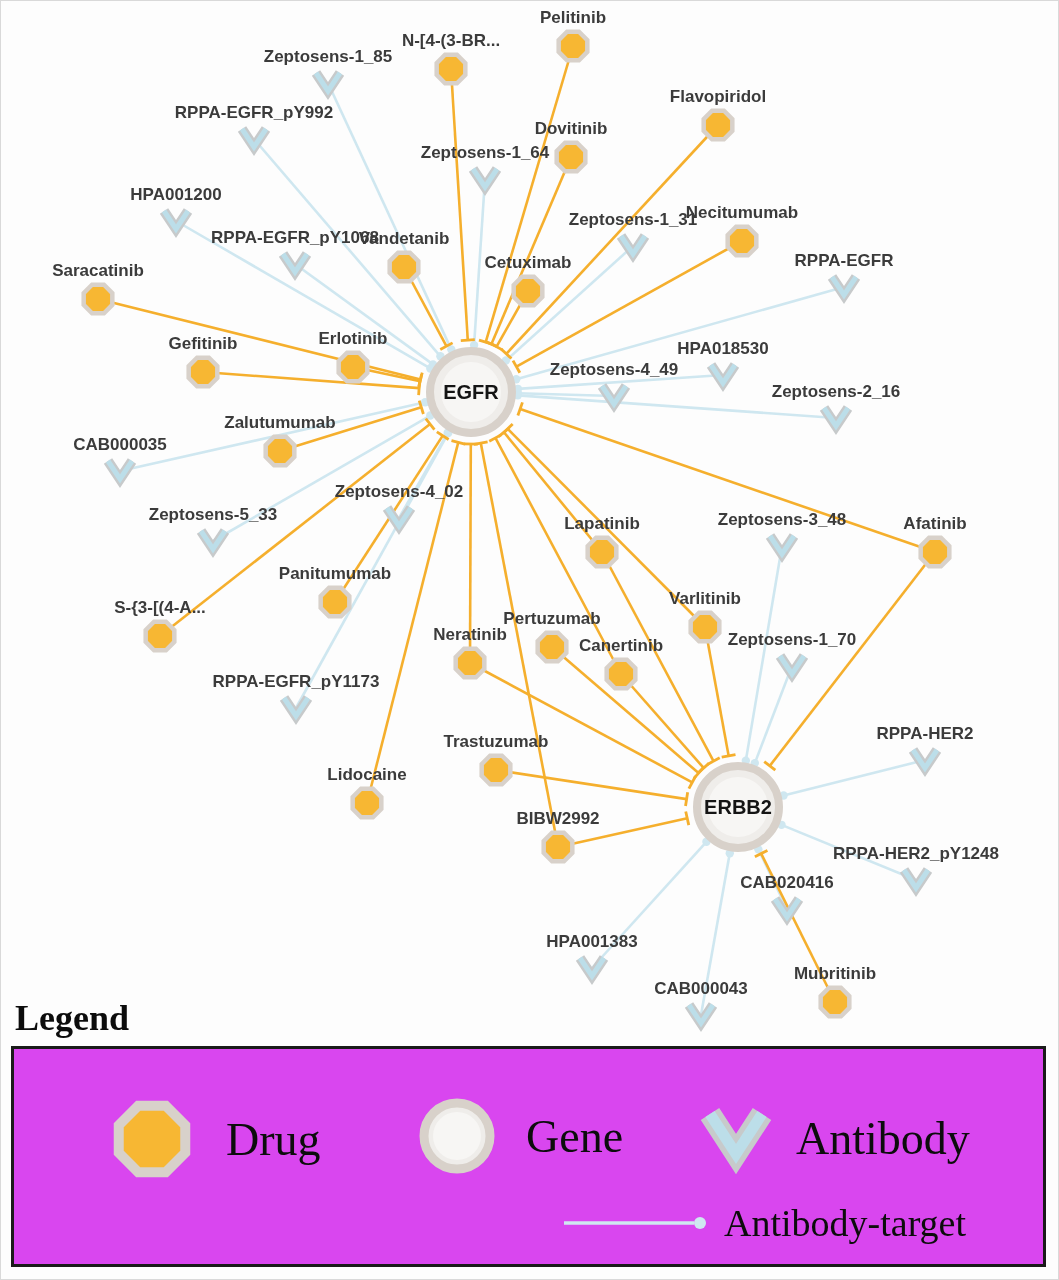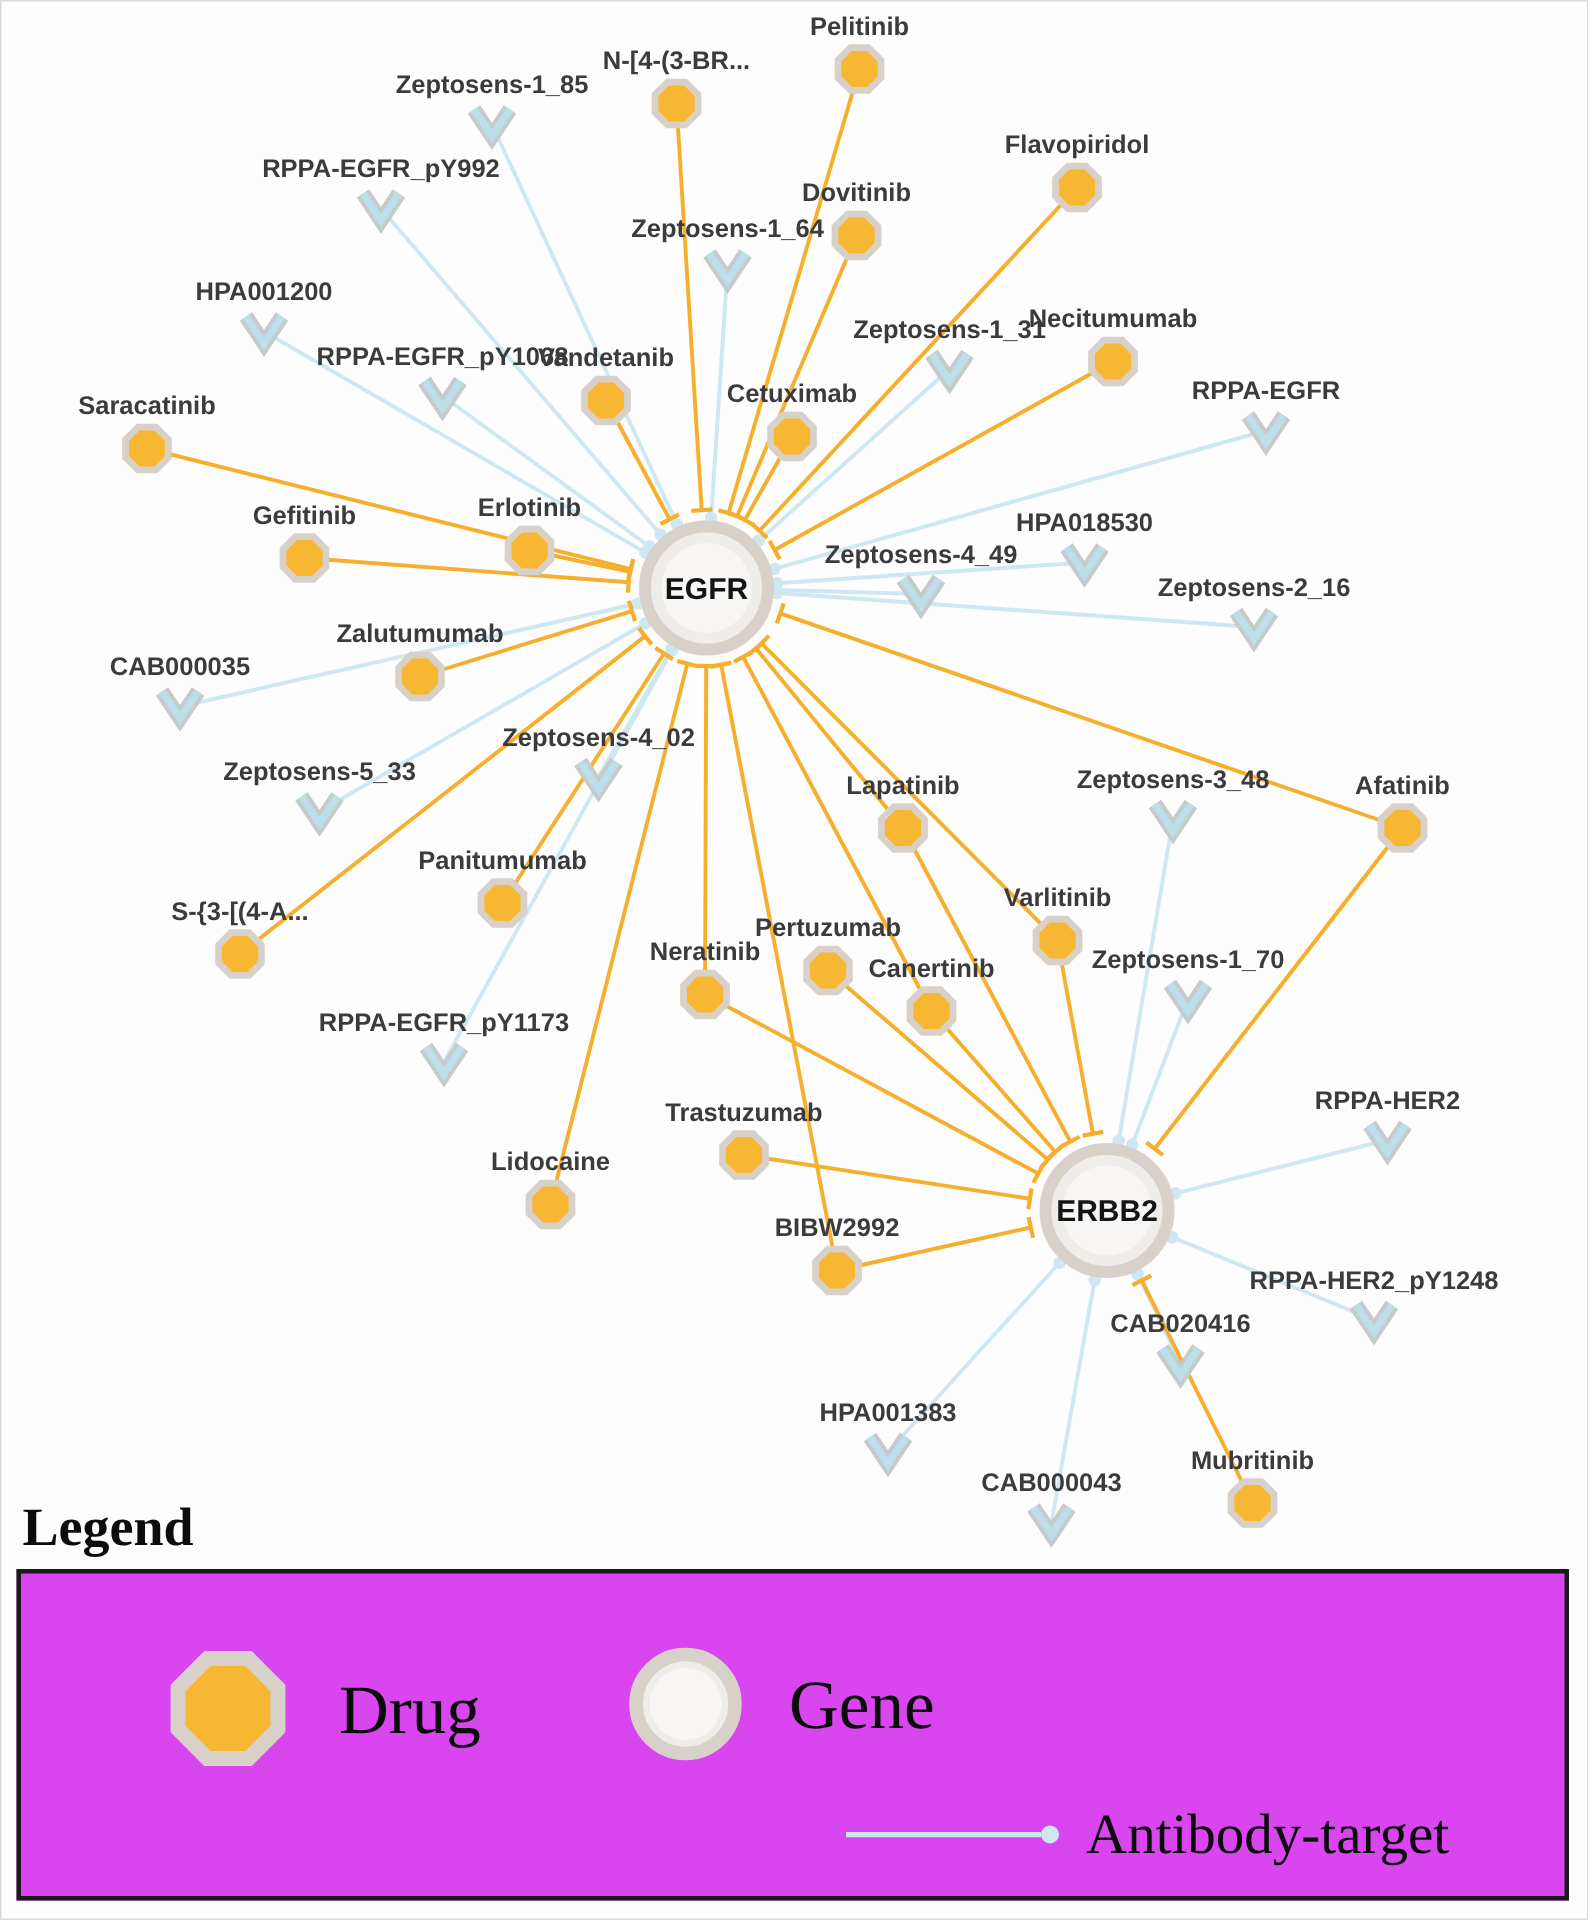--- a/index.html
+++ b/index.html
@@ -461,20 +461,27 @@
         </svg>
       <span class="legend-label-lg">Drug</span>
     </div>
     <div class="legend-item item-gene">
       <svg id="icon-gene" width="94" height="94" viewBox="-47 -47 94 94">
           <circle cx="0" cy="0" r="33" fill="#EFEDEA" stroke="#D8D1CA" stroke-width="9"></circle>
           <circle cx="0" cy="0" r="24" fill="#F7F6F4"></circle>
         </svg>
       <span class="legend-label-lg">Gene</span>
     </div>
+    <div class="legend-item item-antibody">
+      <svg id="icon-antibody" width="92" height="86" viewBox="-46 -43 92 86">
+          <path d="M -26 -24 L 0 16 L 26 -24" fill="none" stroke="#C7CACB" stroke-width="22" stroke-linejoin="miter"></path>
+          <path d="M -26 -24 L 0 16 L 26 -24" fill="none" stroke="#BCDEE9" stroke-width="11" stroke-linejoin="miter"></path>
+        </svg>
+      <span class="legend-label-lg">Antibody</span>
+    </div>
     <div class="legend-item item-antibody-edge">
       <svg id="icon-antibody-edge" width="150" height="26" viewBox="0 0 150 26">
           <line x1="2" y1="13" x2="132" y2="13" stroke="#CFE7F0" stroke-width="3.5"></line>
           <circle cx="138" cy="13" r="6" fill="#CFE7F0"></circle>
         </svg>
       <span class="legend-label-md">Antibody-target</span>
     </div>
   </div>
 </div>
 

